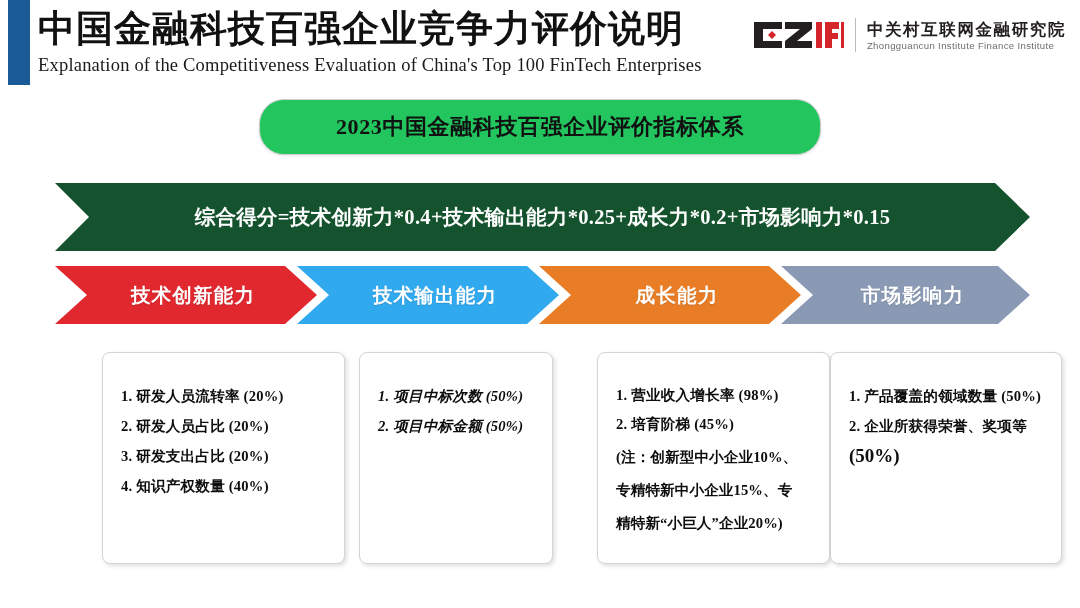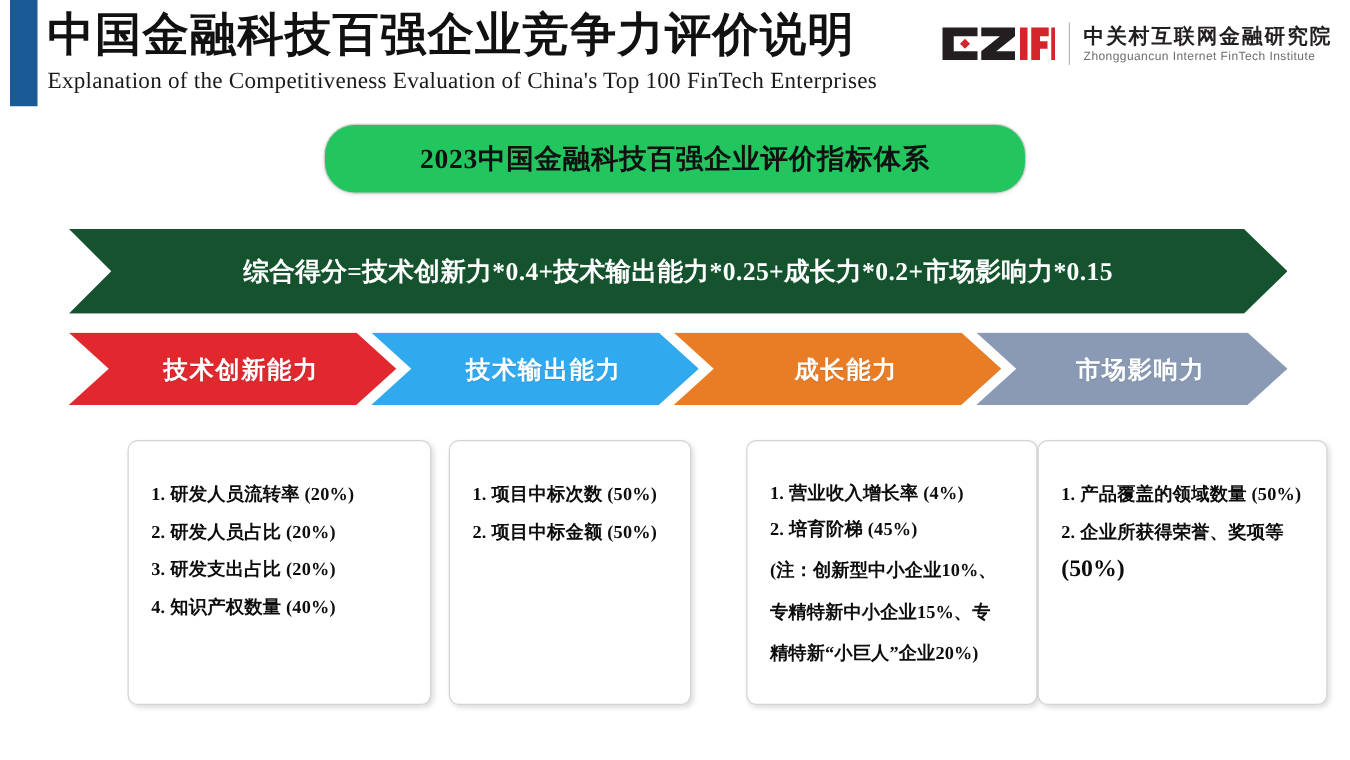--- a/index.html
+++ b/index.html
@@ -90,21 +90,21 @@
   
   .cards{position:absolute;left:60px;top:352px;width:960px;height:212px;margin-left:42px;}
   .card{
     position:absolute;top:0;height:212px;
     background:#ffffff;border:1.3px solid #d4d4d4;border-radius:8px;
     box-shadow:2px 2px 4px rgba(0,0,0,.13);
     box-sizing:border-box;
     padding:28px 14px 10px 18px;
   }
   .card-0{left:0px;width:243px;}
-  .card-1{left:257px;width:194px;}
+  .card-1{left:257px;width:194px;font-style:italic;}
   .card-2{left:495px;width:233px;}
   .card-3{left:728px;width:232px;}
   .card ul{list-style:none;margin:0;padding:0;}
   .card li{
     font-family:"Liberation Serif","DejaVu Serif",serif;
     font-weight:700;font-size:14.6px;color:#0d0d0d;
     line-height:30px;letter-spacing:.2px;
   }
   .card-2 li{line-height:29px;}
   .card .note{
@@ -140,21 +140,21 @@
           <rect x="64" y="2" width="6" height="26" fill="#d6242b"></rect>
 
           <path d="M73 2 H87 V9 H80 V13 H86 V19 H80 V28 H73 Z" fill="#d6242b"></path>
 
           <rect x="89" y="2" width="3" height="26" fill="#d6242b"></rect>
         </svg>
       </div>
       <div class="logo-sep"></div>
       <div class="logo-text">
         <div class="logo-zh">中关村互联网金融研究院</div>
-        <div class="logo-en">Zhongguancun Internet FinTech Institute</div>
+        <div class="logo-en">Zhongguancun Institute Finance Institute</div>
       </div>
     </div>
   </div>
 
   <div class="index-box">
     <span>2023中国金融科技百强企业评价指标体系</span>
   </div>
 
   <div class="formula">
     <span>综合得分=技术创新力*0.4+技术输出能力*0.25+成长力*0.2+市场影响力*0.15</span>
@@ -188,21 +188,21 @@
 
     <div class="card card-1">
       <ul>
         <li>1. 项目中标次数 (50%)</li>
         <li>2. 项目中标金额 (50%)</li>
       </ul>
     </div>
 
     <div class="card card-2">
       <ul>
-        <li>1. 营业收入增长率 (4%)</li>
+        <li>1. 营业收入增长率 (98%)</li>
         <li>2. 培育阶梯 (45%)</li>
       </ul>
       <div class="note">(注：创新型中小企业10%、</div>
       <div class="note">专精特新中小企业15%、专</div>
       <div class="note">精特新“小巨人”企业20%)</div>
     </div>
 
     <div class="card card-3">
       <ul>
         <li>1. 产品覆盖的领域数量 (50%)</li>

